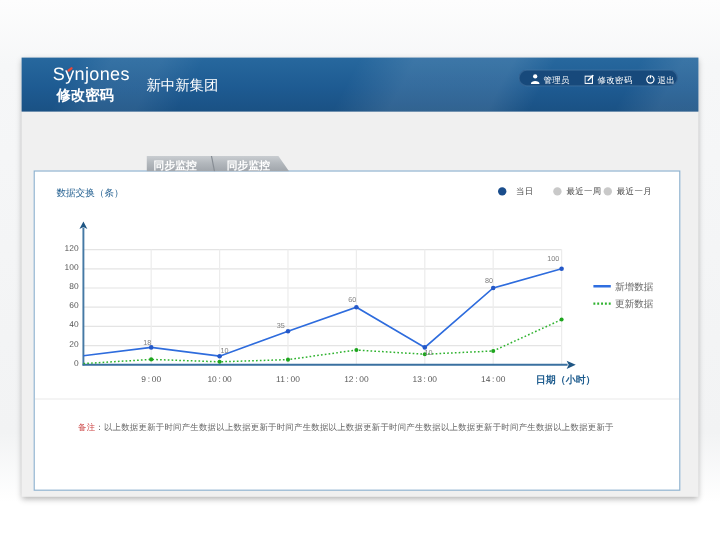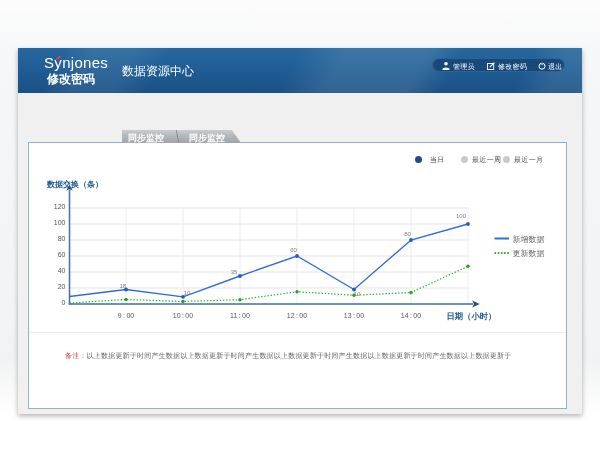--- a/index.html
+++ b/index.html
@@ -18,33 +18,33 @@
 .nav i{position:absolute;top:4px;width:1px;height:12px;background:#bcbcbc}
 .tab-a{position:absolute;left:16px;top:80px;width:95px;height:15px;background:linear-gradient(180deg,#4a7da8 0,#2a659a 1.5px,#1d5585 45%,#114471 100%);clip-path:polygon(0 2px,2px 0,64px 0,71px 1.5px,75.5px 4.5px,79.5px 15px,0 15px);color:#fff;z-index:3}
 .tab-a b{position:absolute;left:37px;top:3px;font-size:9px;transform:translateX(-50%);white-space:nowrap}
 .tab-g{position:absolute;left:104px;top:82px;width:119px;height:13px;background:linear-gradient(180deg,#c9cdd1 0%,#b3b8bd 45%,#a0a5ab 100%);clip-path:polygon(0 0,110px 0,119px 13px,0 13px);color:#fff;z-index:2}
 .tab-g b{position:absolute;top:2px;font-size:9px;transform:translateX(-50%);white-space:nowrap}
 .tab-g i{position:absolute;left:55px;top:0;width:1px;height:13px;background:#878d94;transform:skewX(11deg)}
 .panel{position:absolute;left:10px;top:94px;width:539px;height:267px;background:#fff;border:1px solid #8fb2cf}
 .radios{position:absolute;left:0;top:10px;width:537px;height:12px;font-size:7px;letter-spacing:.35px;color:#444}
 .radios .dot{position:absolute;top:2.5px;width:7px;height:7px;border-radius:50%}
 .radios span{position:absolute;top:2px;white-space:nowrap}
-.ylab{position:absolute;left:18px;top:36px;font-size:8px;font-weight:bold;color:#1e5c8e}
+.ylab{position:absolute;left:18px;top:12px;font-size:8px;font-weight:normal;color:#1e5c8e}
 .chart{position:absolute;left:0;top:0}
 .note{position:absolute;left:36px;top:208px;font-size:7px;letter-spacing:.2px;color:#666;white-space:nowrap}
 .note .red{color:#cc4444}
 </style>
 </head>
 <body>
 <div class="app">
   <div class="hdr">
     <div class="sheen"></div>
     <div class="logo1">S<span style="position:relative">y<span class="red"></span></span>njones</div>
     <div class="logo2">修改密码</div>
-    <div class="title">数据资源中心</div>
+    <div class="title">新中新集团</div>
     <div class="pill">
       <span style="left:9px;top:2px"><svg width="8" height="9" viewBox="0 0 8 9">
             <circle cx="4" cy="2.7" r="1.8" fill="#fff"></circle>
             <path d="M0.4 9 C0.4 5.8 7.6 5.8 7.6 9 Z" fill="#fff"></path>
           </svg></span>
       <span style="left:20px">管理员</span>
       <span style="left:54px;top:2.5px"><svg width="8" height="8" viewBox="0 0 8 8">
             <rect x="0.5" y="1.5" width="6.2" height="6" fill="none" stroke="#fff" stroke-width="0.9"></rect>
             <path d="M2.8 5.2 L7.4 0.6" stroke="#fff" stroke-width="1.2"></path>
           </svg></span>

